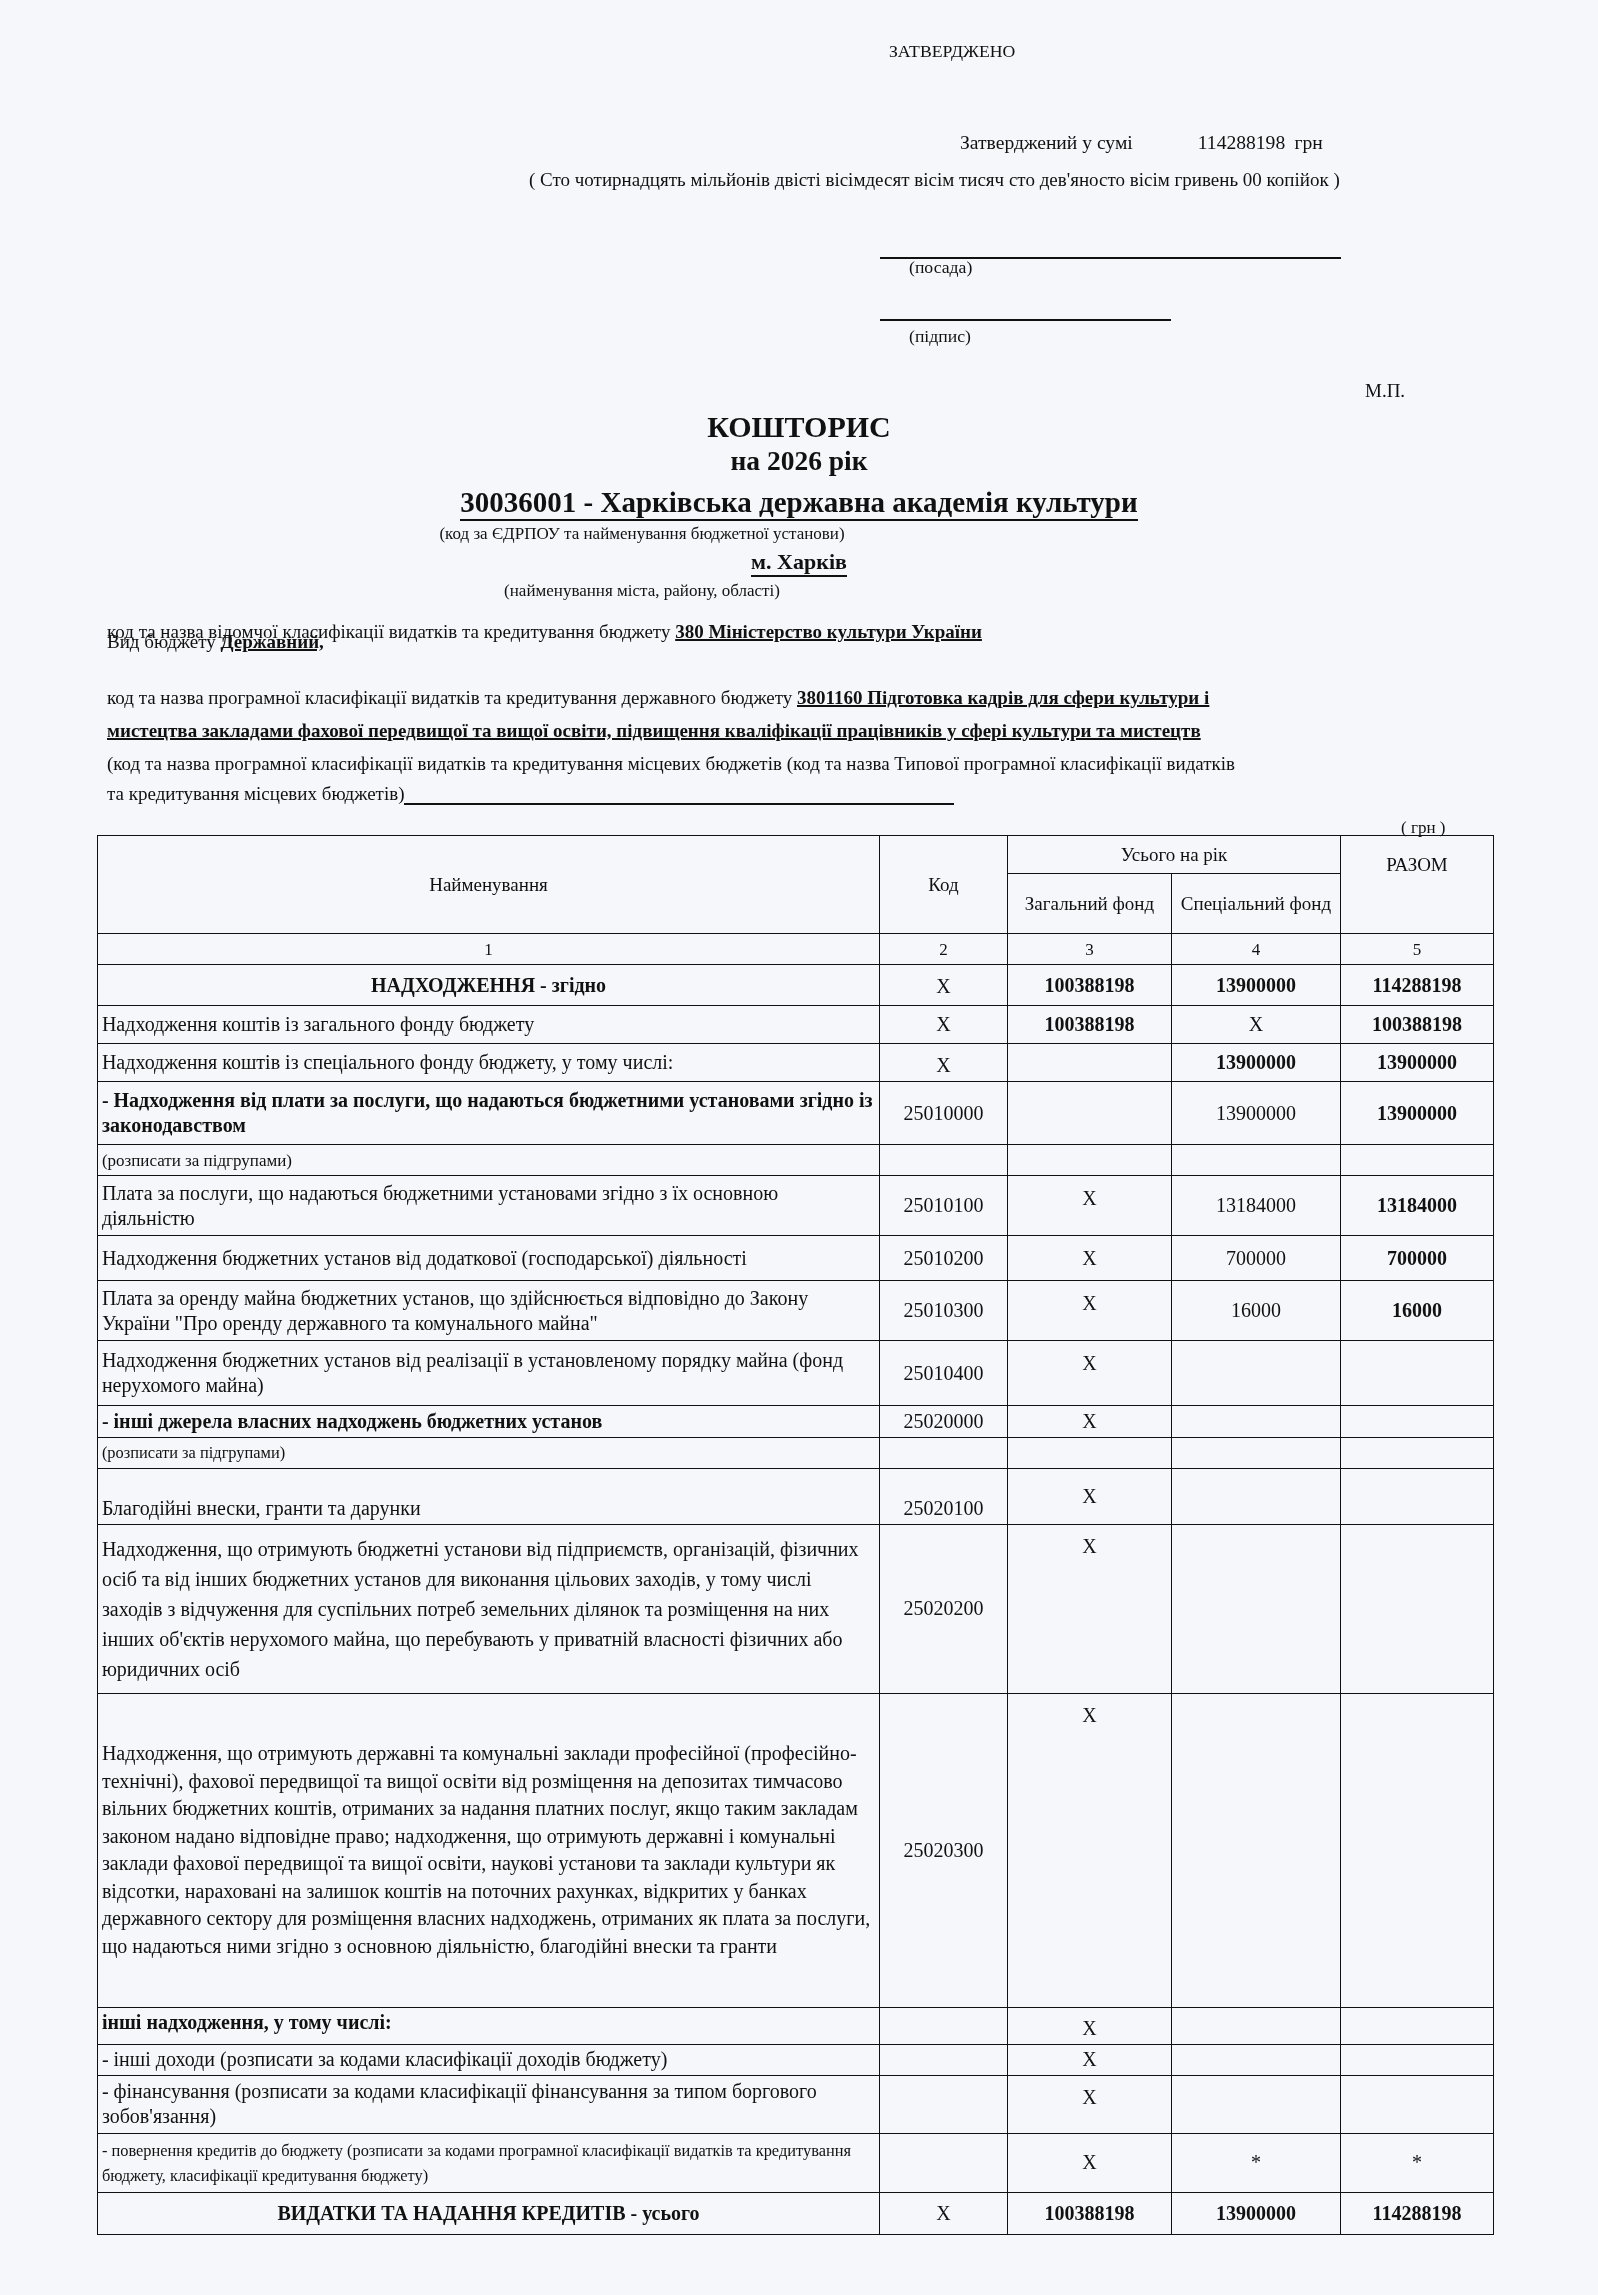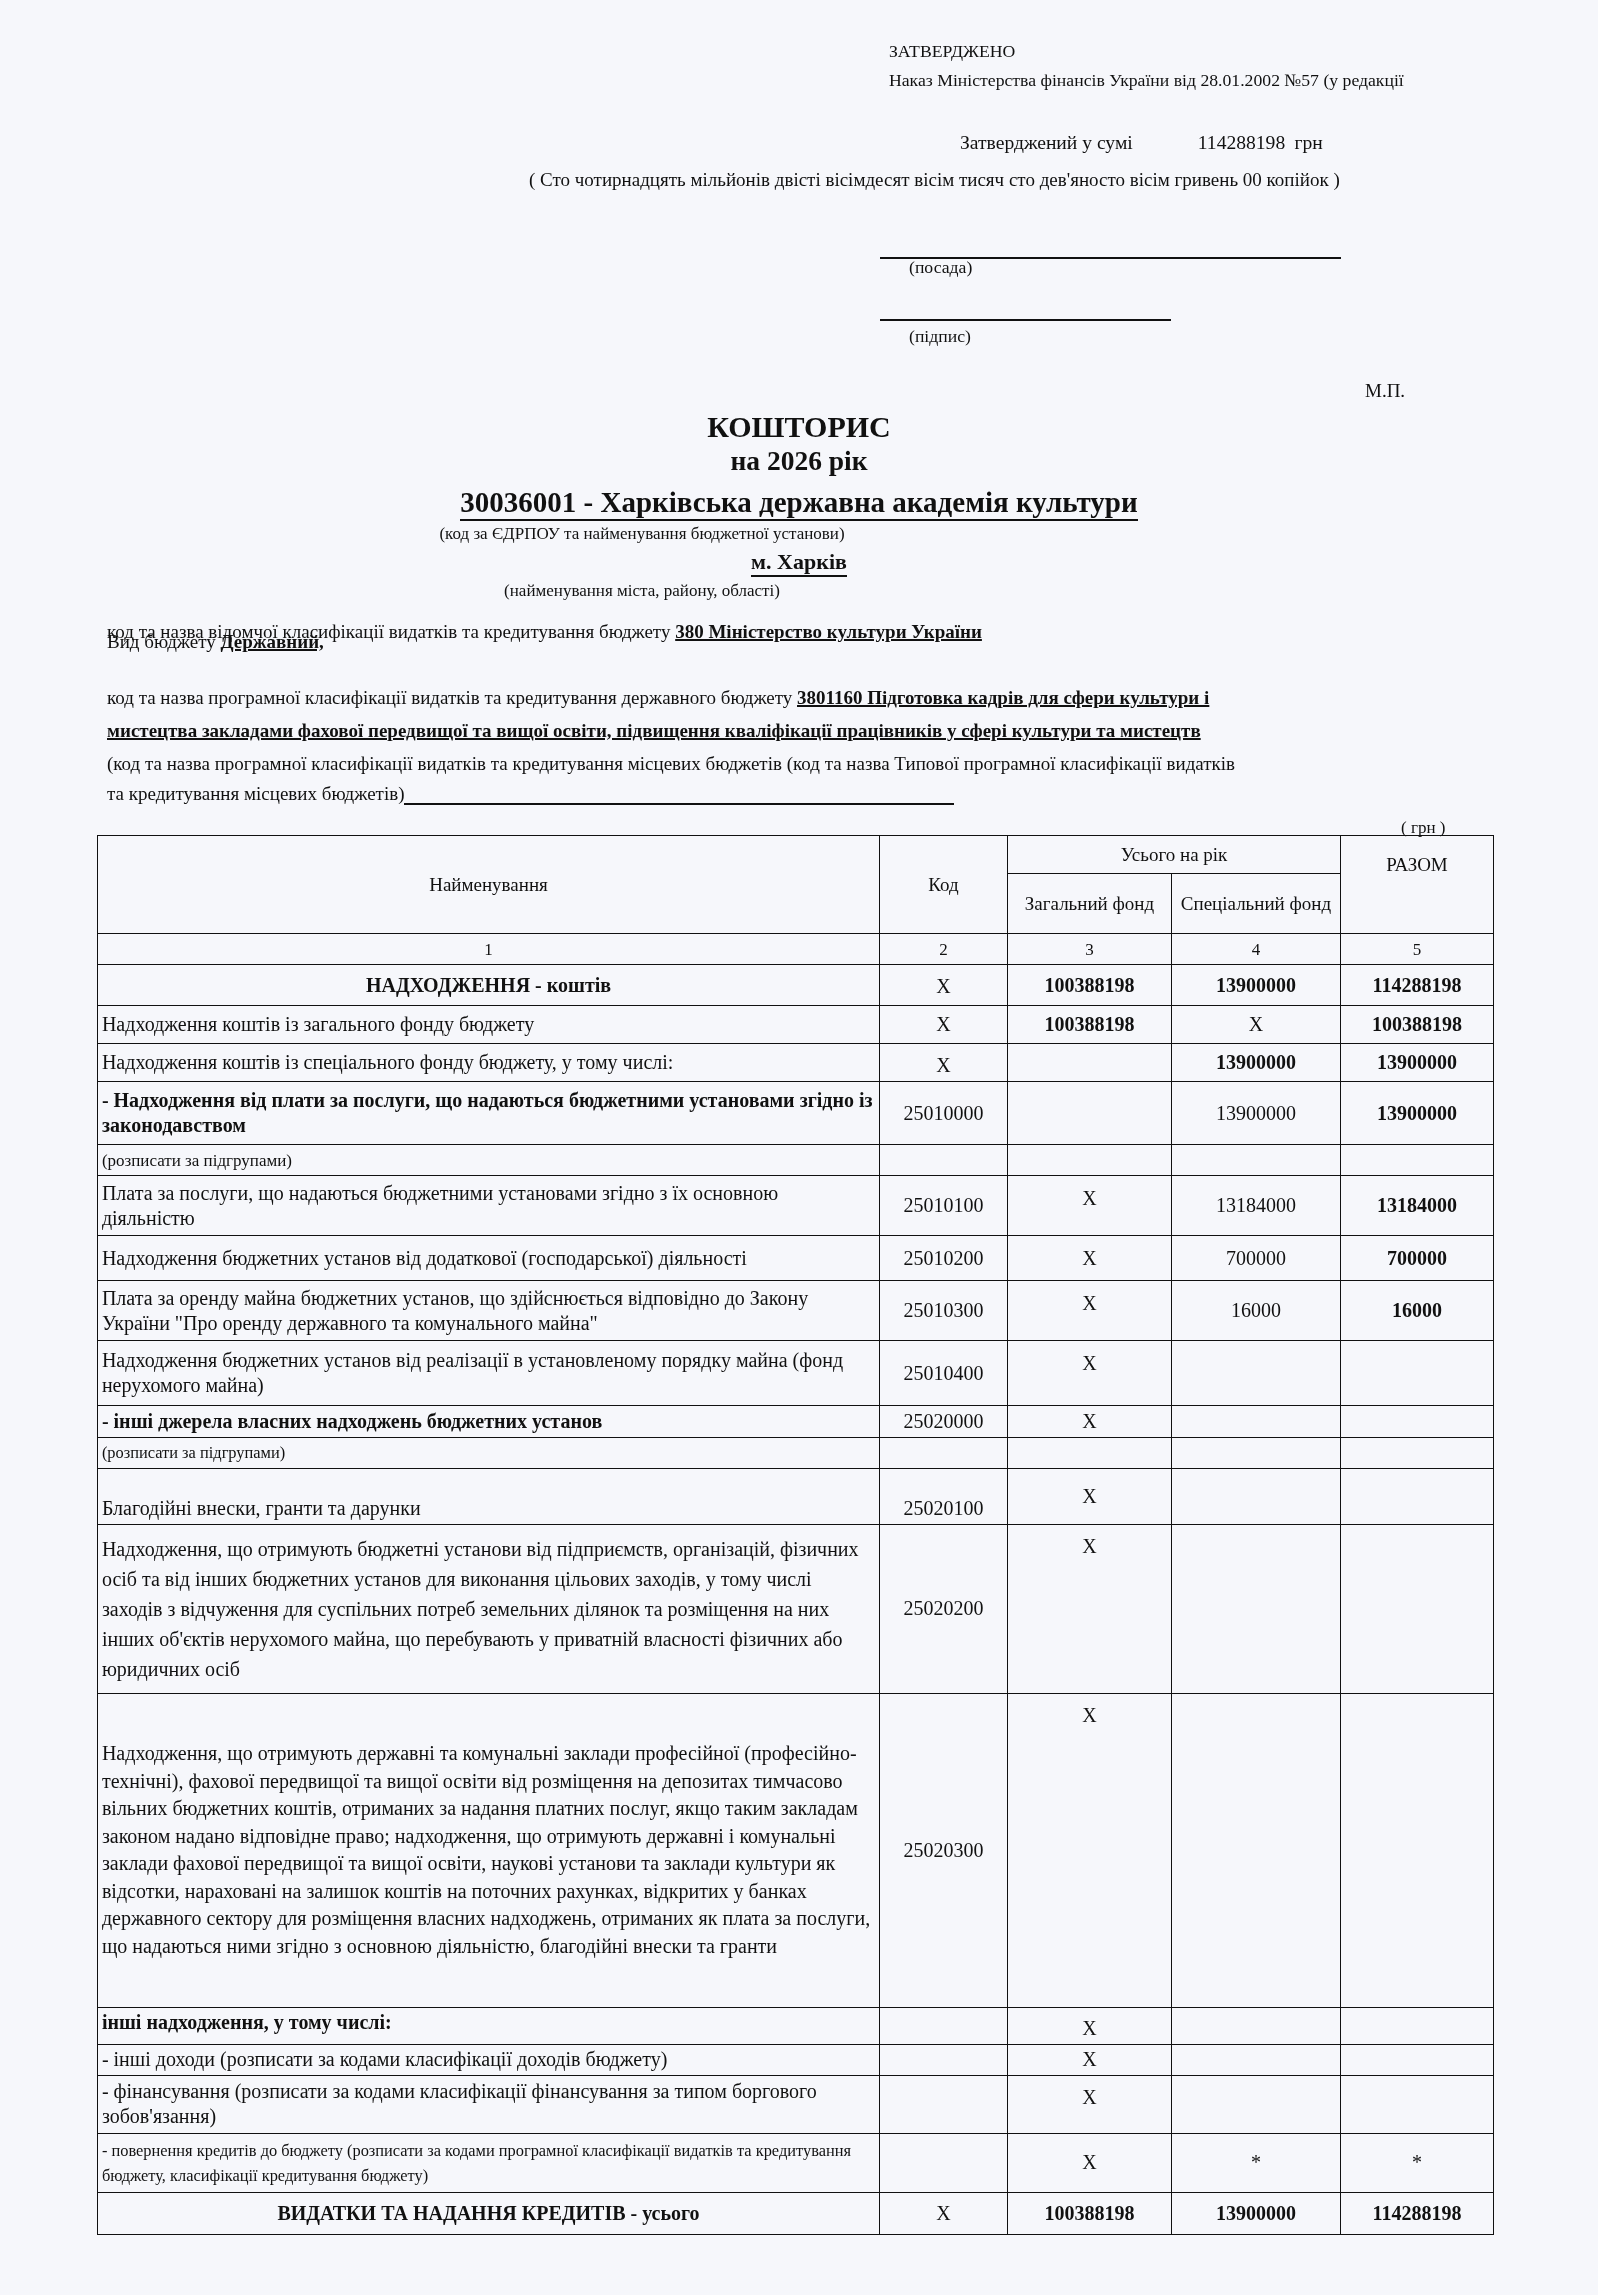--- a/index.html
+++ b/index.html
@@ -43,21 +43,20 @@
   .small { font-size: 17px; }
   .xs { font-size: 16.4px; }
   .name { text-align: left; }
   .mark-top { vertical-align: top !important; padding-top: 9.2px !important; }
 </style>
 </head>
 <body>
 
 <div class="abs approved-block">
   <div>ЗАТВЕРДЖЕНО</div>
-  <div>Наказ Міністерства фінансів України від 28.01.2002 №57 (у редакції</div>
 </div>
 <div class="abs sum-line">
   <span>Затверджений у сумі</span><span class="num">114288198</span><span class="cur">грн</span>
 </div>
 <div class="abs sum-words">( Сто чотирнадцять мільйонів двісті вісімдесят вісім тисяч сто дев'яносто вісім гривень 00 копійок )</div>
 
 <div class="abs sig-line" style="left:880px;top:257px;width:461px;"></div>
 <div class="abs sig-label" style="left:909px;top:257px;">(посада)</div>
 <div class="abs sig-line" style="left:880px;top:319px;width:291px;"></div>
 <div class="abs sig-label" style="left:909px;top:326px;">(підпис)</div>
@@ -110,21 +109,21 @@
   </tr>
   <tr style="height:21px;">
     <td class="c small">1</td>
     <td class="c small">2</td>
     <td class="c small">3</td>
     <td class="c small">4</td>
     <td class="c small">5</td>
   </tr>
 
   <tr style="height:41px;">
-    <td class="c bold">НАДХОДЖЕННЯ - коштів</td>
+    <td class="c bold">НАДХОДЖЕННЯ - згідно</td>
     <td class="c mark-top">X</td>
     <td class="c bold">100388198</td>
     <td class="c bold">13900000</td>
     <td class="c bold">114288198</td>
   </tr>
 
   <tr style="height:38px;">
     <td class="name">Надходження коштів із загального фонду бюджету</td>
     <td class="c">X</td>
     <td class="c bold">100388198</td>

